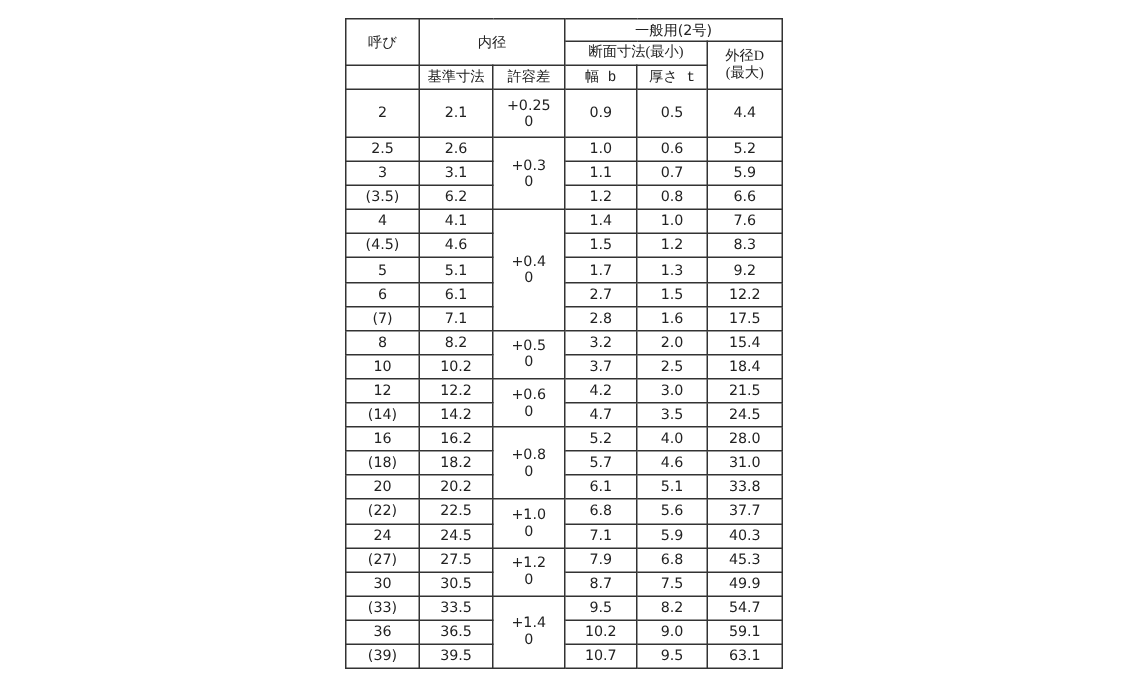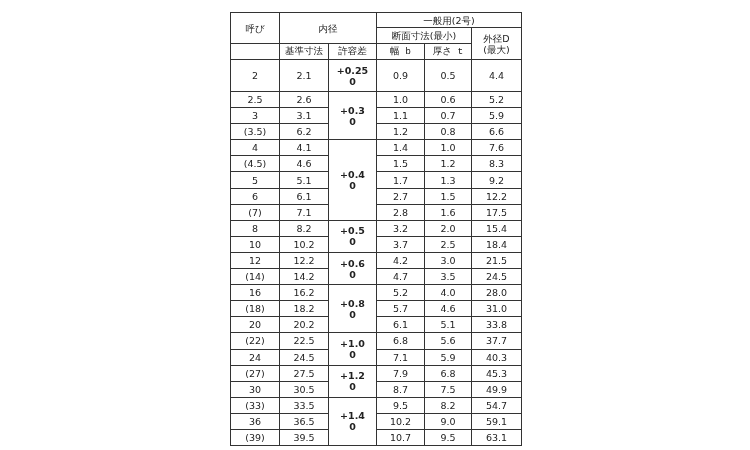--- a/index.html
+++ b/index.html
@@ -18,25 +18,25 @@
       text-align: center;
       vertical-align: middle;
       padding: 0;
       font-weight: normal;
       line-height: 11px;
       white-space: nowrap;
       overflow: hidden;
     }
     col.c1 { width: 49px; } col.c2 { width: 49px; } col.c3 { width: 48px; }
     col.c4 { width: 48px; } col.c5 { width: 47px; } col.c6 { width: 50px; }
-    tr.h1 { height: 15px; } tr.h2 { height: 16px; } tr.h3 { height: 16px; font-family: Liberation Mono, monospace; }
+    tr.h1 { height: 15px; } tr.h2 { height: 16px; font-family: Liberation Serif, serif; } tr.h3 { height: 16px; font-family: Liberation Mono, monospace; }
     tr.rfirst { height: 32px; }
     tr.r { height: 16.1px; }
     .tol { line-height: 11px; }
-    .tol span { display: block; font-weight: bold; }
+    .tol span { display: block; }
   </style>
 </head>
 <body>
 
 <table class="spec">
   <colgroup>
     <col class="c1">
       <col class="c2">
       <col class="c3">
       <col class="c4">

